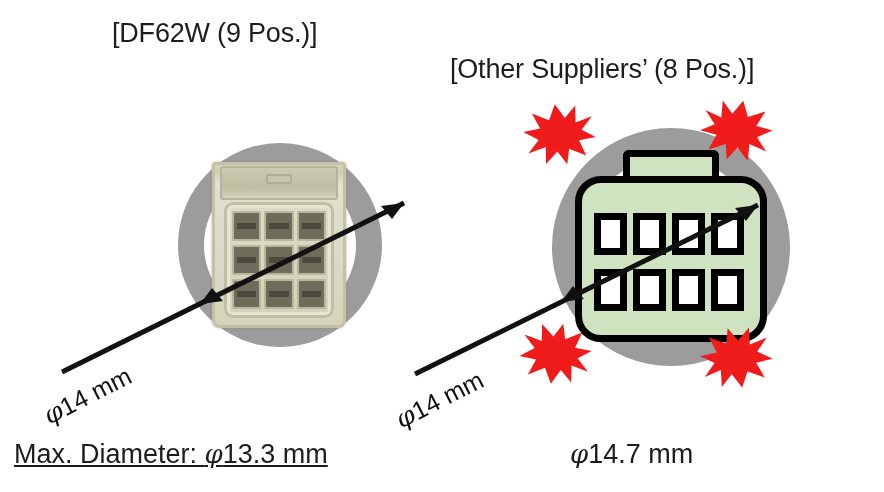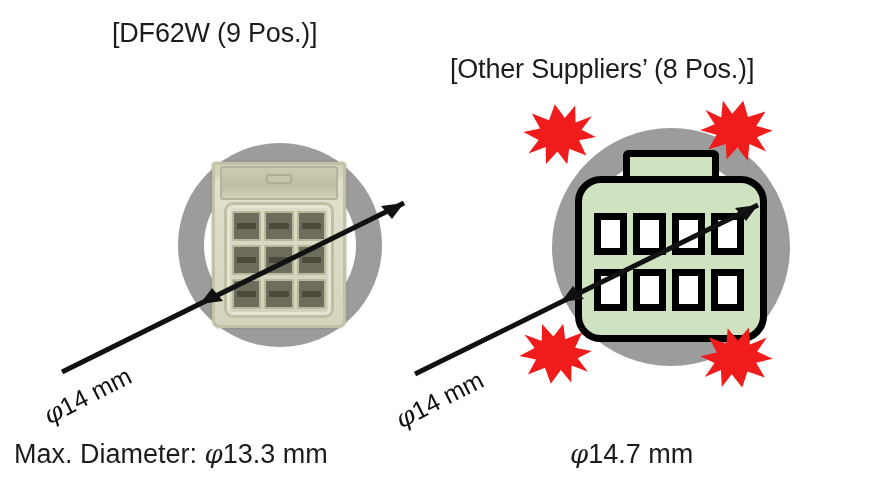--- a/index.html
+++ b/index.html
@@ -30,21 +30,21 @@
 
   
   .caption {
     position: absolute;
     bottom: 22px;
     font-size: 27px;
     font-weight: 400;
     white-space: nowrap;
     color: #1c1c1c;
   }
-  #caption-left  { left: 14px; }
+  #caption-left  { left: 14px; text-decoration: underline; }
   #caption-right { left: 570px; text-align: right; }
   .phi { font-family: "DejaVu Serif", serif; font-style: italic; font-size: 26px; }
 
   
   #stage {
     position: absolute;
     left: 0; top: 70px;
     width: 884px; height: 340px;
   }
 

